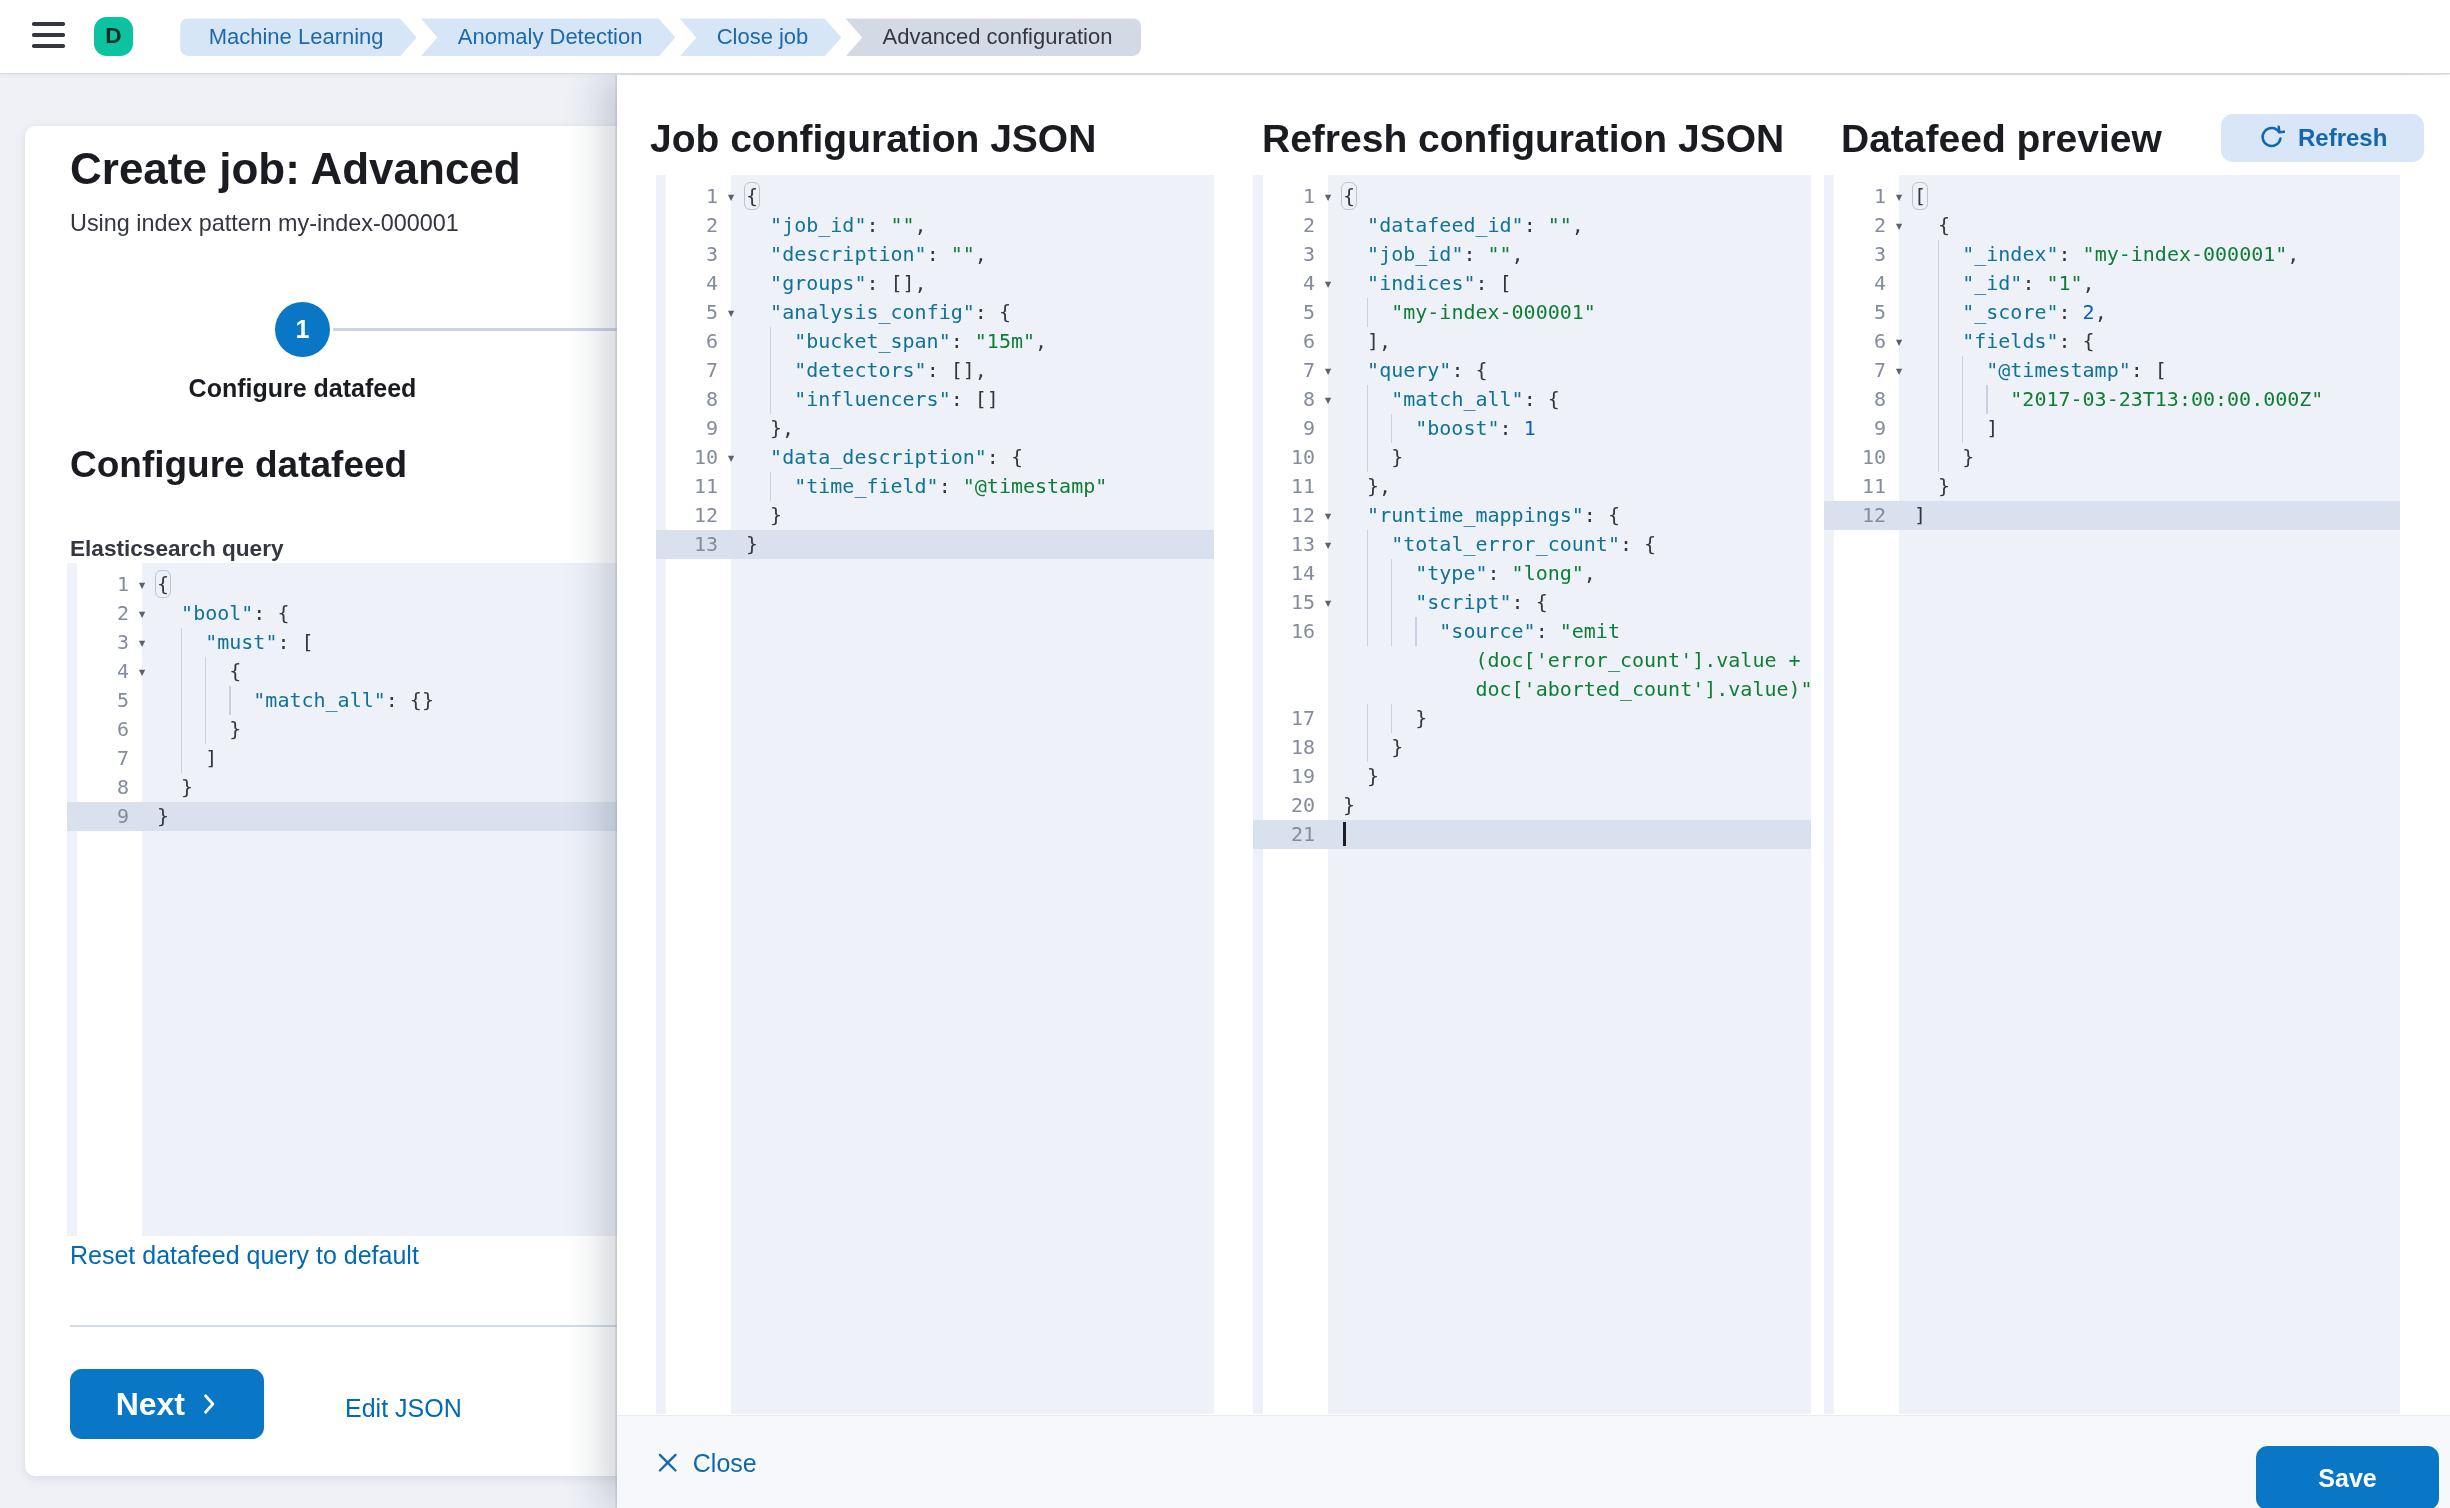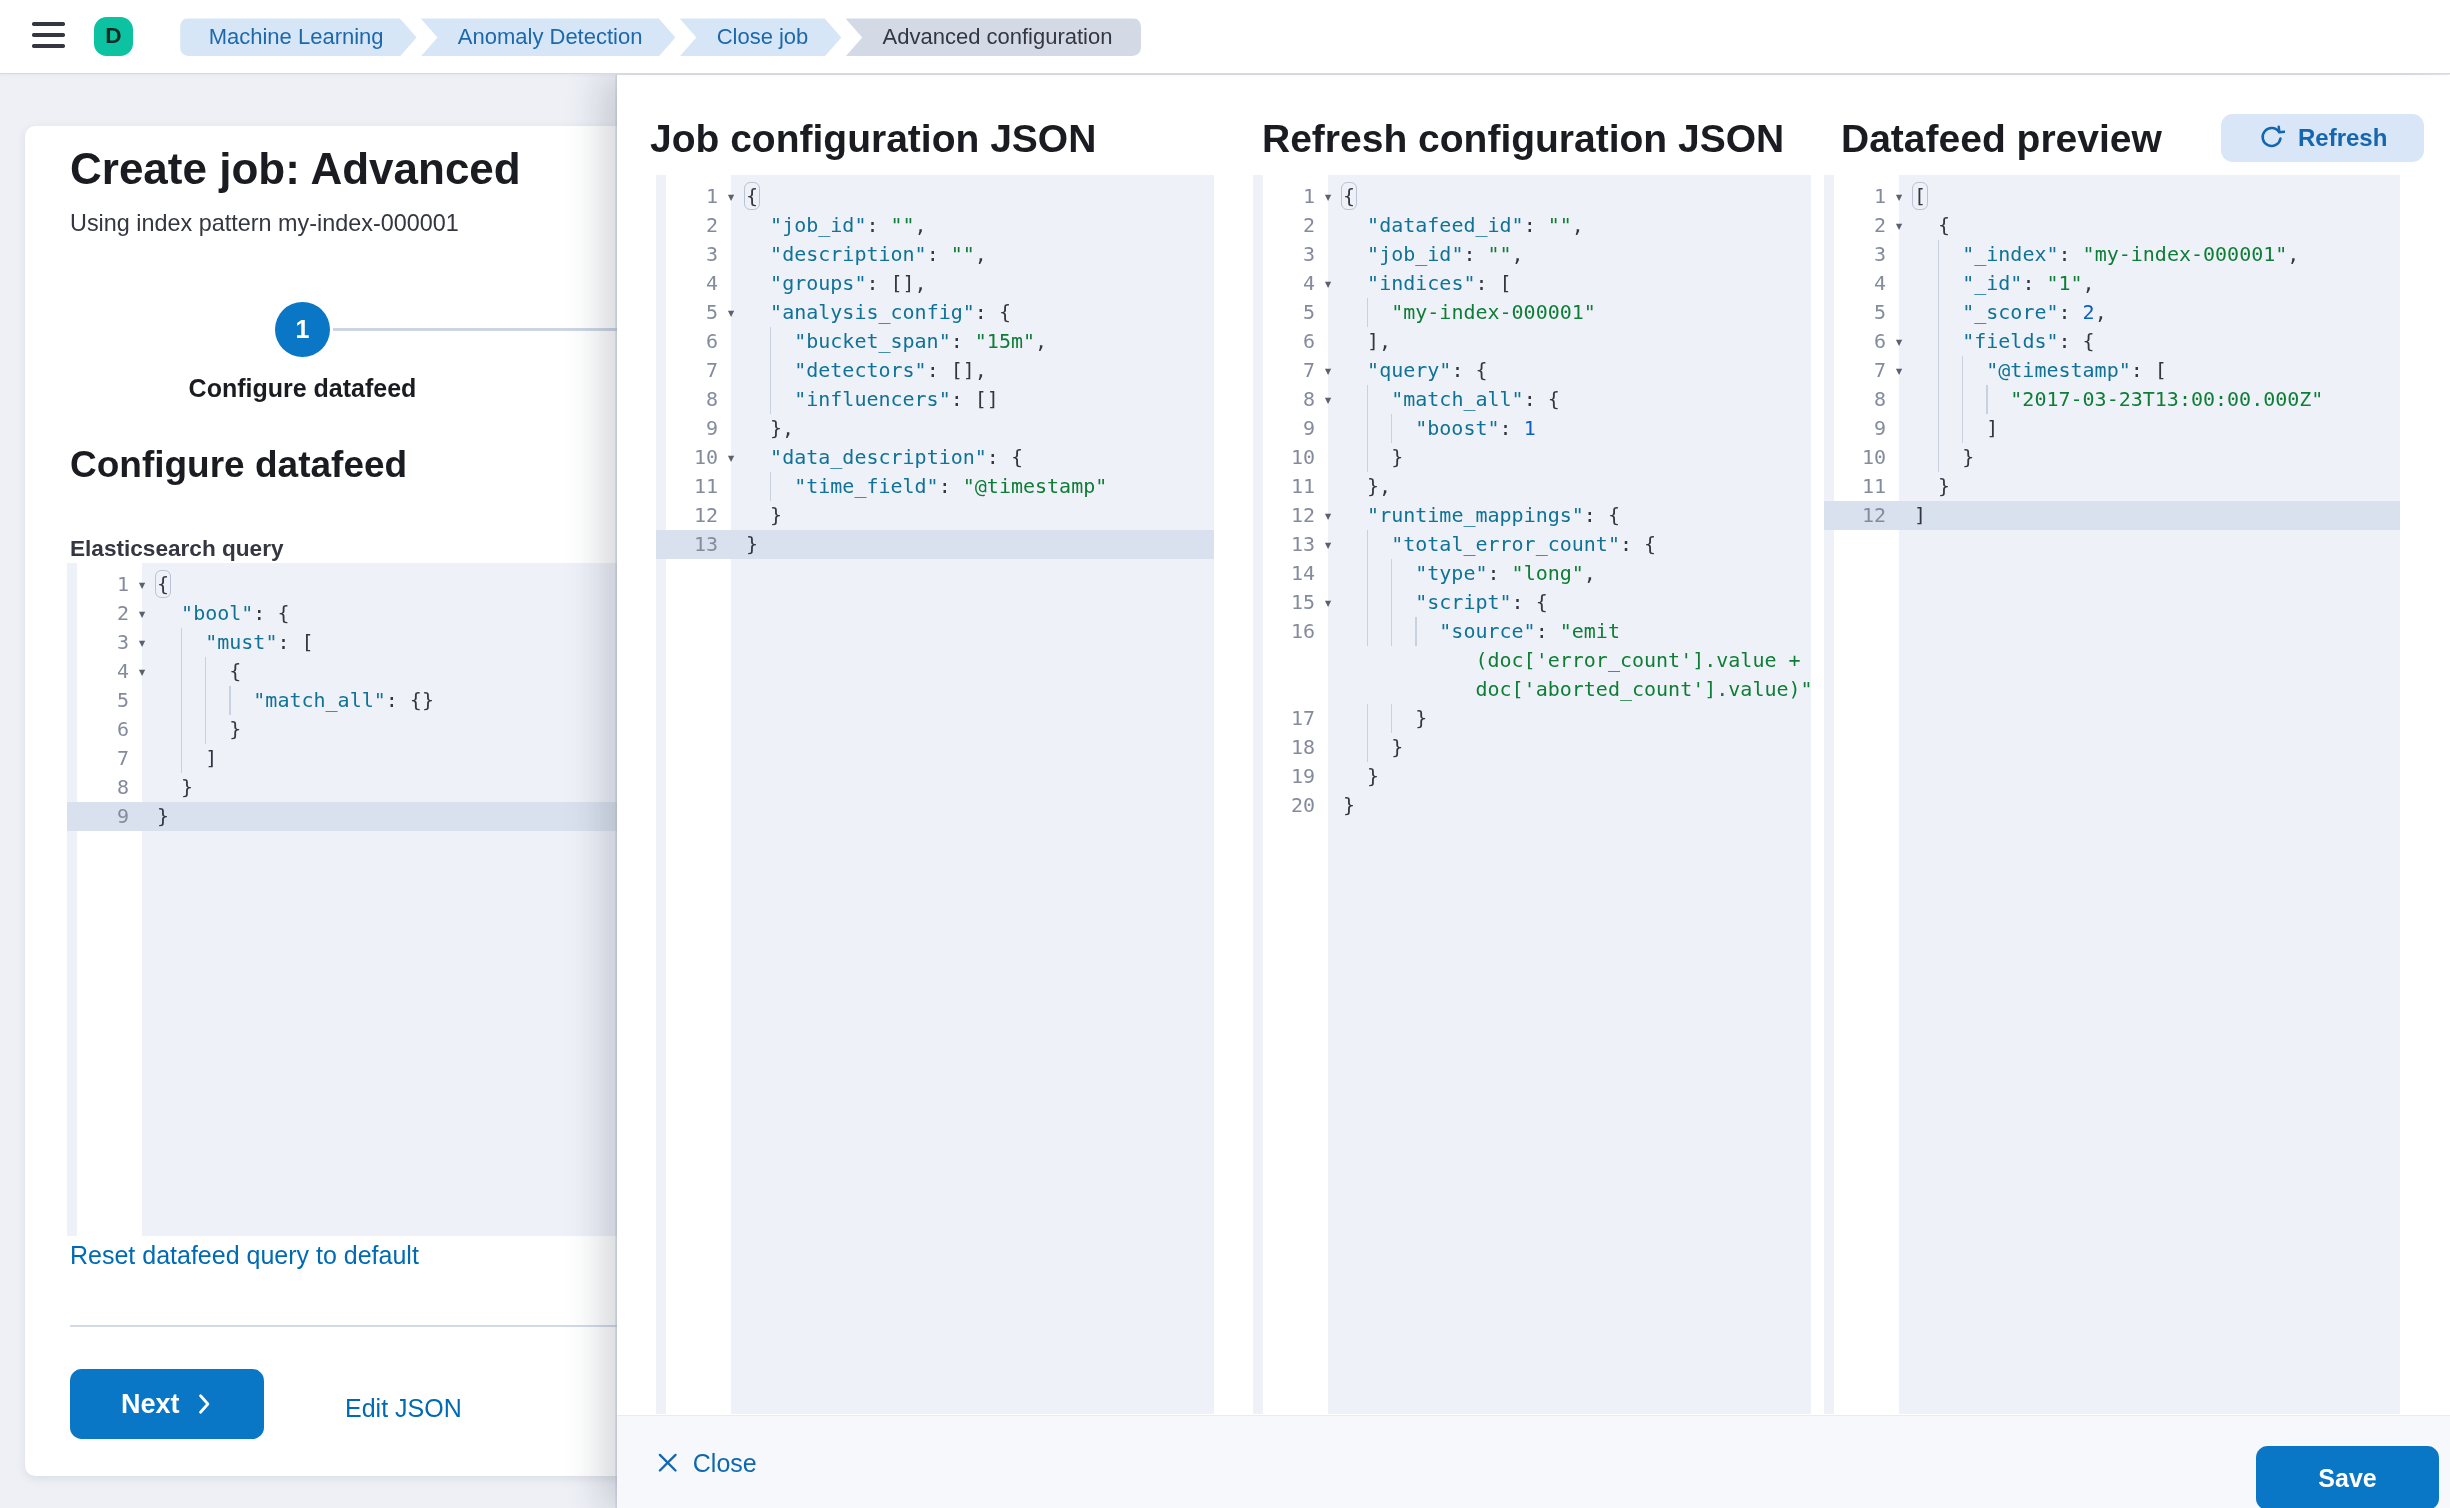--- a/index.html
+++ b/index.html
@@ -34,21 +34,21 @@
                  background:#0a77c6; color:#fff; font-size:25px; font-weight:600;
                  display:flex; align-items:center; justify-content:center; }
   .step-line { position:absolute; left:308px; top:202px; width:429px; height:2.5px; background:#ccd5e4; }
   .step-label { position:absolute; left:152px; top:248px; width:251px; text-align:center;
                 font-size:25px; font-weight:700; color:#1a1c21; }
   .section-heading { position:absolute; left:45px; top:318px; font-size:37px; font-weight:700; color:#1a1c21; }
   .query-label { position:absolute; left:45px; top:410px; font-size:22.6px; font-weight:700; color:#343741; }
   .reset-link { position:absolute; left:45px; top:1115px; font-size:25px; font-weight:500; color:#006bb4; cursor:pointer; }
   .hr { position:absolute; left:45px; top:1199px; width:667px; height:1.7px; background:#d3dae6; }
   .next-btn { position:absolute; left:45px; top:1243px; width:194px; height:70px; border:none; border-radius:11.7px;
-              background:#0a77c6; color:#fff; font-size:27px; font-weight:600; font-family:inherit;
+              background:#0a77c6; color:#fff; font-size:32px; font-weight:600; font-family:inherit;
               display:flex; align-items:center; justify-content:center; gap:15px; cursor:pointer; }
   .edit-json { position:absolute; left:320px; top:1266px; font-size:25px; font-weight:500; color:#006bb4;
                line-height:33px; cursor:pointer; }
 
   
   .flyout { position:absolute; left:617px; top:75px; width:1833px; height:1434px; background:#fff; z-index:20;
             box-shadow:-15px 0 35px rgba(40,50,70,.20), -1.7px 0 0 rgba(190,197,210,.45); }
   .panel-title { position:absolute; top:42px; font-size:39px; font-weight:700; color:#1a1c21; white-space:nowrap; }
   .t-job { left:33px; } .t-datafeed { left:645px; } .t-preview { left:1224px; }
   .refresh-btn { position:absolute; left:1604px; top:39px; width:203px; height:48px; border:none; border-radius:11.7px;
@@ -189,20 +189,21 @@
           <div class="row"><span class="num">13</span><span class="fold">▾</span><span class="code"><i class="g" style="left:2ch"></i>    <span class="tk">"total_error_count"</span>: {</span></div>
           <div class="row"><span class="num">14</span><span class="code"><i class="g" style="left:2ch"></i><i class="g" style="left:4ch"></i>      <span class="tk">"type"</span>: <span class="ts">"long"</span>,</span></div>
           <div class="row"><span class="num">15</span><span class="fold">▾</span><span class="code"><i class="g" style="left:2ch"></i><i class="g" style="left:4ch"></i>      <span class="tk">"script"</span>: {</span></div>
           <div class="row"><span class="num">16</span><span class="code"><i class="g" style="left:2ch"></i><i class="g" style="left:4ch"></i><i class="g" style="left:6ch"></i>        <span class="tk">"source"</span>: <span class="ts">"emit</span></span></div>
           <div class="row"><span class="code"><span class="ts">           (doc['error_count'].value +</span></span></div>
           <div class="row"><span class="code"><span class="ts">           doc['aborted_count'].value)"</span></span></div>
           <div class="row"><span class="num">17</span><span class="code"><i class="g" style="left:2ch"></i><i class="g" style="left:4ch"></i>      }</span></div>
           <div class="row"><span class="num">18</span><span class="code"><i class="g" style="left:2ch"></i>    }</span></div>
           <div class="row"><span class="num">19</span><span class="code">  }</span></div>
           <div class="row"><span class="num">20</span><span class="code">}</span></div>
+          <div class="row active"><span class="num">21</span><span class="code"><span class="caret"></span></span></div>
         </div>
     </div>
     <div class="editor ed-preview">
       <div class="gut"></div>
       <div class="lines">
           <div class="row"><span class="num">1</span><span class="fold">▾</span><span class="code"><span class="bx">[</span></span></div>
           <div class="row"><span class="num">2</span><span class="fold">▾</span><span class="code">  {</span></div>
           <div class="row"><span class="num">3</span><span class="code"><i class="g" style="left:2ch"></i>    <span class="tk">"_index"</span>: <span class="ts">"my-index-000001"</span>,</span></div>
           <div class="row"><span class="num">4</span><span class="code"><i class="g" style="left:2ch"></i>    <span class="tk">"_id"</span>: <span class="ts">"1"</span>,</span></div>
           <div class="row"><span class="num">5</span><span class="code"><i class="g" style="left:2ch"></i>    <span class="tk">"_score"</span>: <span class="tn">2</span>,</span></div>

